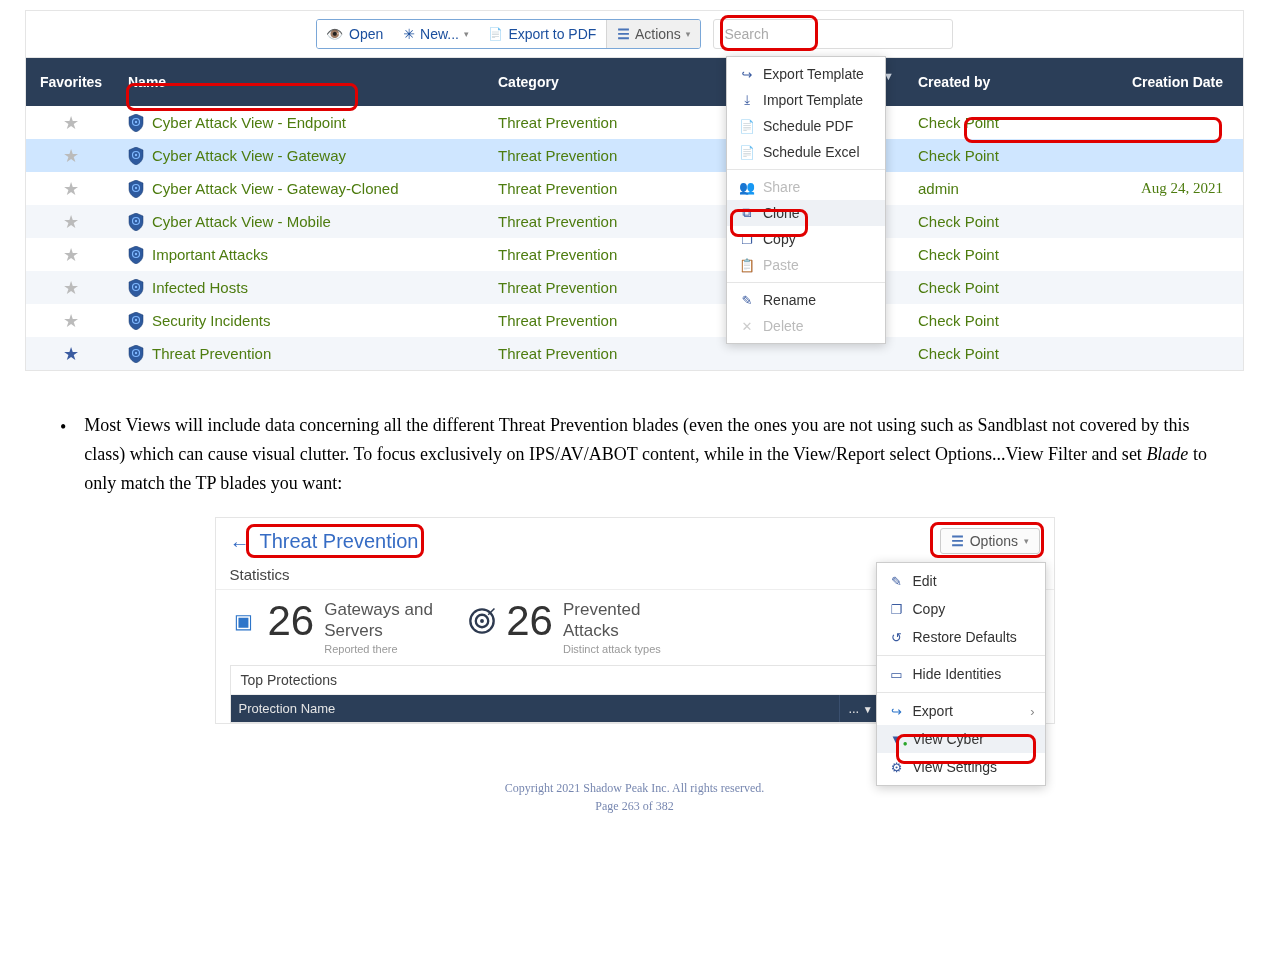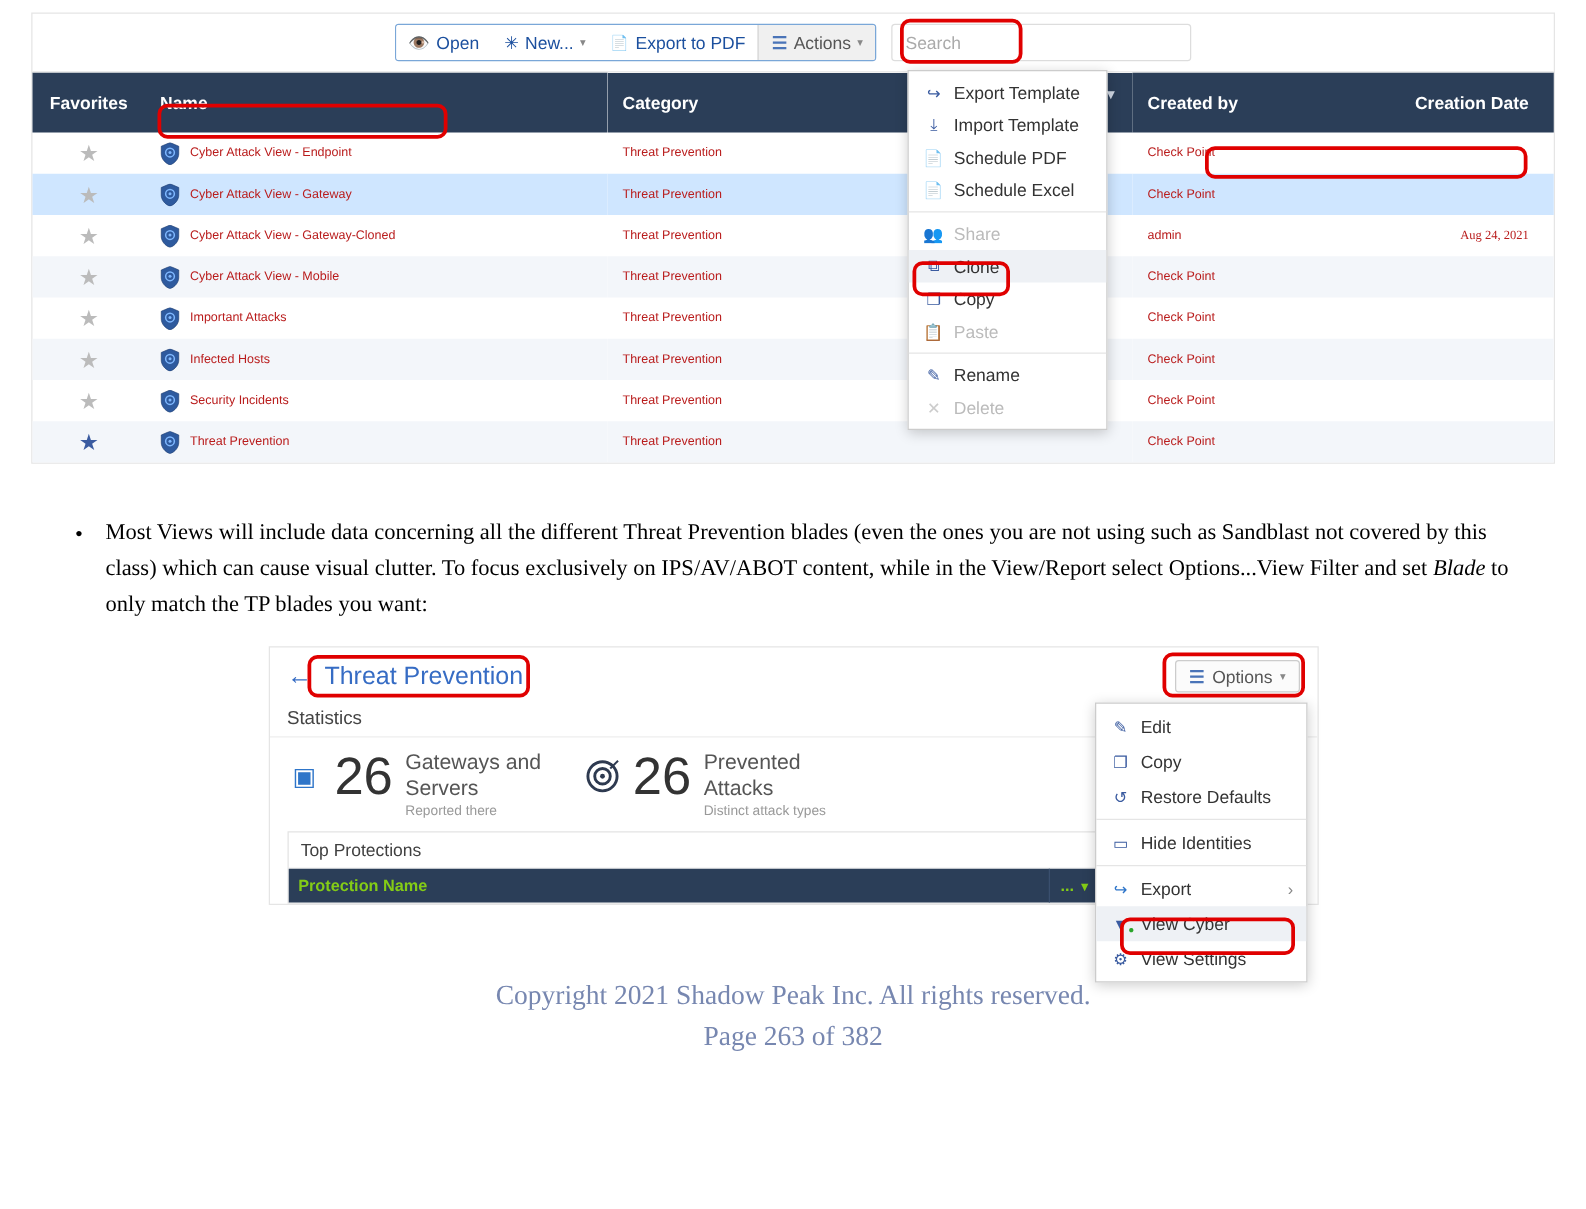--- a/index.html
+++ b/index.html
@@ -20,21 +20,21 @@
   .table thead th { background: #2b3e58; color: #fff; font-weight: 600; text-align: left; padding: 16px 12px; font-size: 14px; }
   .table thead th.fav-col { width: 90px; text-align: center; }
   .table thead th.name-col { width: 370px; }
   .table thead th.cat-col { width: 420px; position: relative; }
   .table thead th.cat-col .sort-caret { position: absolute; right: 12px; top: 12px; color: #cfd7e3; font-size: 11px; }
   .table thead th.by-col { width: 150px; text-align: left; }
   .table thead th.date-col { text-align: right; padding-right: 20px; }
   .table tbody tr { height: 33px; }
   .table tbody tr:nth-child(even) { background: #f3f6fa; }
   .table tbody tr.selected { background: #cfe6ff !important; }
-  .table tbody td { padding: 4px 12px; font-size: 10px; color: #b91c1c; }
+  .table tbody td { padding: 4px 12px; font-size: 15px; color: #4d7c0f; }
   .table tbody td.fav-cell { text-align: center; color: #bbb; font-size: 18px; }
   .table tbody td.fav-cell.on { color: #3a5ba0; }
   .name-cell { display: flex; align-items: center; gap: 8px; }
   .shield-icon { width: 16px; height: 18px; display: inline-block; position: relative; }
   .shield-icon svg { width: 16px; height: 18px; }
   
   
   .actions-menu { position: absolute; top: 45px; left: 700px; width: 160px; background: #fff; border: 1px solid #ccc; box-shadow: 0 2px 10px rgba(0,0,0,.2); z-index: 10; padding: 4px 0; }
   .actions-menu .mi { display: flex; align-items: center; gap: 8px; padding: 5px 12px; font-size: 14px; color: #333; cursor: pointer; }
   .actions-menu .mi.disabled { color: #bbb; cursor: default; }
@@ -64,34 +64,34 @@
   .stat { display: flex; align-items: flex-start; gap: 10px; }
   .stat .ico { width: 28px; height: 42px; display: flex; align-items: center; justify-content: center; }
   .stat .ico svg { width: 36px; height: 36px; }
   .stat .big { font-size: 42px; font-weight: 300; color: #333; line-height: 1; }
   .stat .lbl { font-size: 17px; color: #555; line-height: 1.2; max-width: 120px; }
   .stat .sub { font-size: 11px; color: #999; margin-top: 2px; }
   
   .ss2-widgets { display: flex; gap: 4px; padding: 6px 14px 0 14px; }
   .wg { flex: 1; border: 1px solid #e4e4e4; }
   .wg-title { padding: 6px 10px; font-size: 14px; color: #404040; border-bottom: 1px solid #eee; white-space: nowrap; overflow: hidden; text-overflow: ellipsis; }
-  .wg-head2 { display: flex; background: #2b3e58; color: #84cc16; font-size: 13px; font-weight: 700; }
+  .wg-head2 { display: flex; background: #2b3e58; color: #e5e5e5; font-size: 13px; font-weight: 400; }
   .wg-head2 .c { padding: 6px 8px; border-right: 1px solid #3a4f6e; }
   .wg-head2 .c.pn { flex: 1; }
   .wg-head2 .c.sm { width: 44px; }
   
   
   .options-menu { position: absolute; top: 44px; right: 8px; width: 170px; background: #fff; border: 1px solid #ccc; box-shadow: 0 2px 10px rgba(0,0,0,.2); z-index: 15; padding: 4px 0; }
   .options-menu .mi { display: flex; align-items: center; gap: 8px; padding: 6px 12px; font-size: 14px; color: #333; cursor: pointer; position: relative; }
   .options-menu .mi.hover { background: #eef1f5; }
   .options-menu .mi .chev { position: absolute; right: 10px; color: #888; font-size: 13px; }
   .options-menu .sep { height: 1px; background: #e5e5e5; margin: 4px 0; }
   
   
-  .footer { text-align: center; margin-top: 55px; color: #7787b0; font-family: Georgia, "Times New Roman", serif; font-size: 22px; line-height: 1.5; }
+  .footer { text-align: center; margin-top: 55px; color: #7787b0; font-family: Georgia, "Times New Roman", serif; font-size: 12px; line-height: 1.5; }
 </style>
 </head>
 <body>
 
 <div class="page-wrap">
 
   <div class="ss1">
 
     <div class="ss1-top">
       <div class="tb-group">

